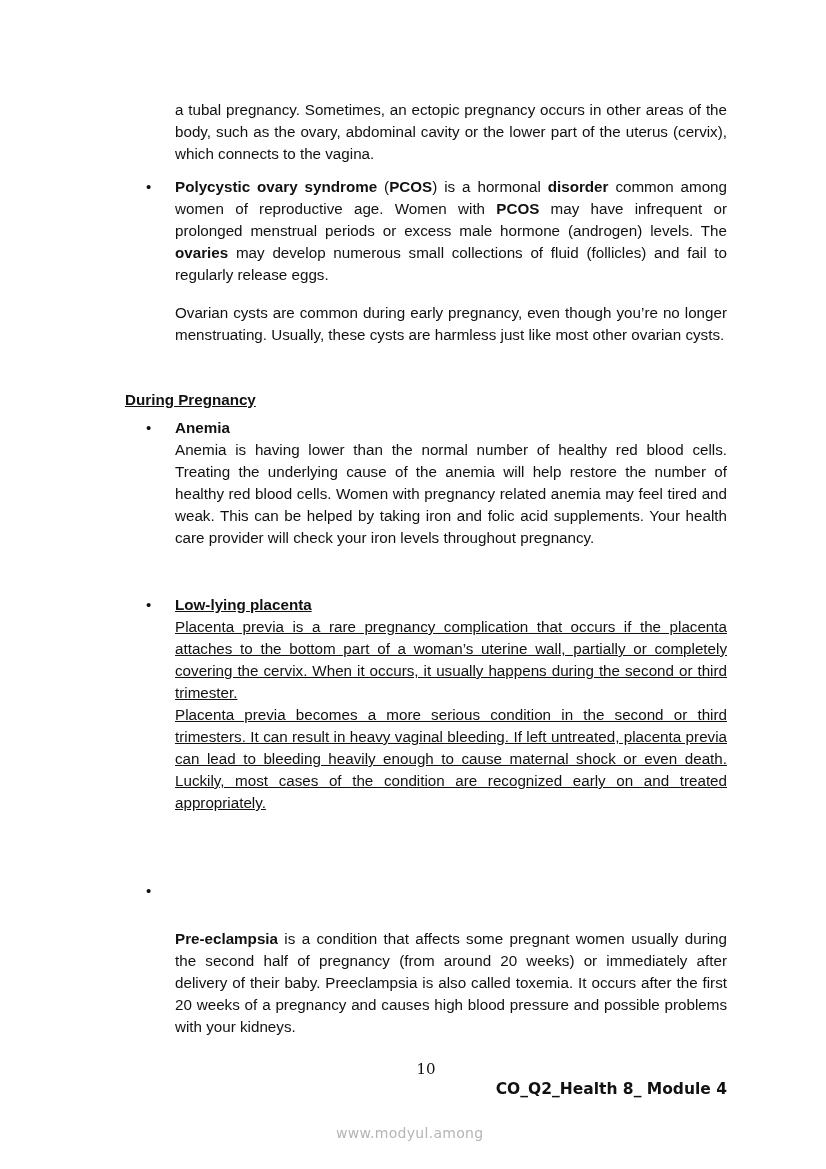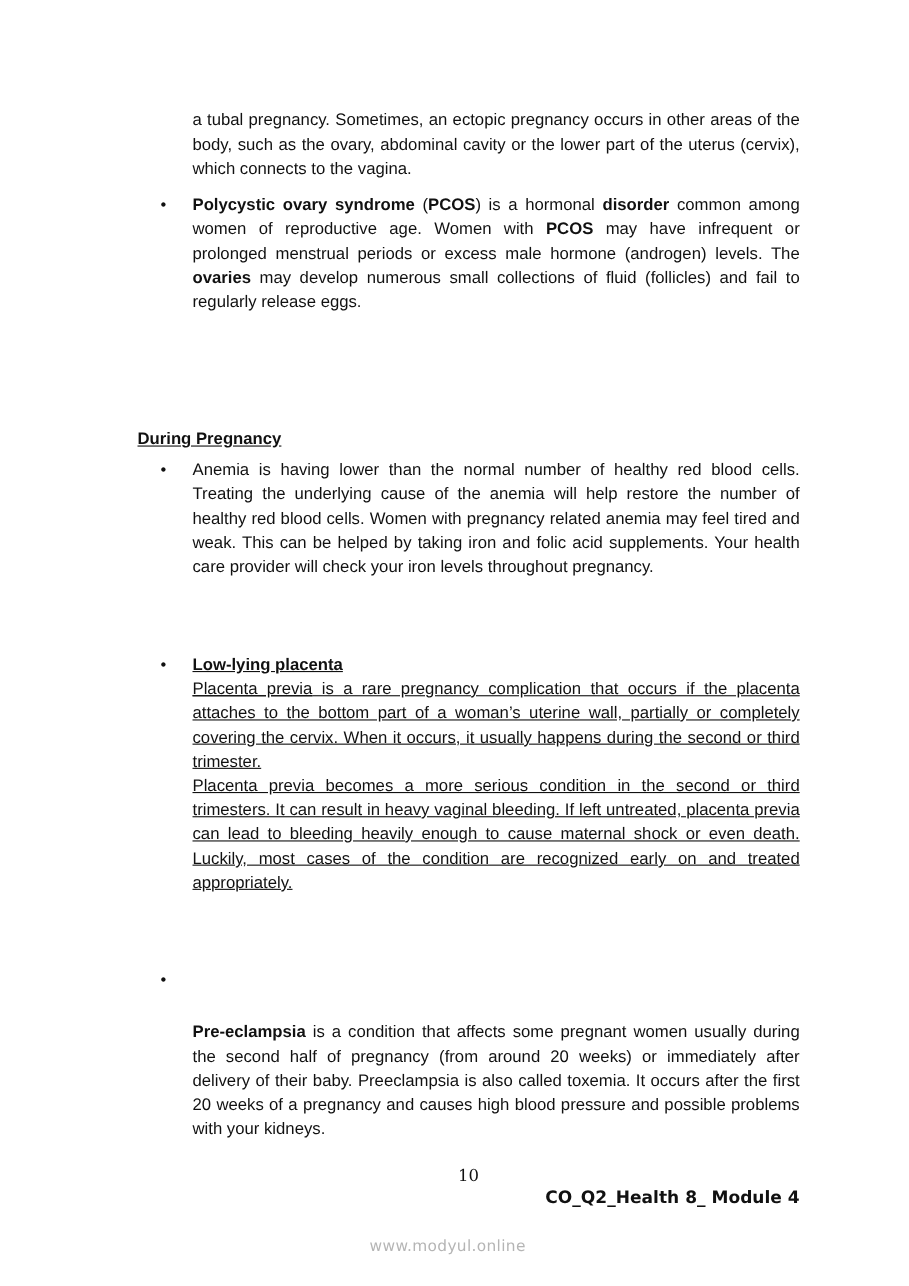--- a/index.html
+++ b/index.html
@@ -28,36 +28,40 @@
 
   <div class="block" style="top:99px;">
     <p>a tubal pregnancy. Sometimes, an ectopic pregnancy occurs in other areas of the body, such as the ovary, abdominal cavity or the lower part of the uterus (cervix), which connects to the vagina.</p>
   </div>
 
   <span class="bullet" style="top:176px;">•</span>
   <div class="block" style="top:176px;">
     <p><b>Polycystic ovary syndrome</b><span> (</span><b>PCOS</b><span>) is a hormonal </span><b>disorder</b><span> common among women of reproductive age. Women with </span><b>PCOS</b><span> may have infrequent or prolonged menstrual periods or excess male hormone (androgen) levels. The </span><b>ovaries</b><span> may develop numerous small collections of fluid (follicles) and fail to regularly release eggs.</span></p>
   </div>
 
+  <div class="block" style="top:302px;">
+    <p>Ovarian cysts are common during early pregnancy, even though you’re no longer menstruating. Usually, these cysts are harmless just like most other ovarian cysts.</p>
+  </div>
 
   <div class="heading" style="top:389px;">During Pregnancy</div>
 
   <span class="bullet" style="top:417px;">•</span>
   <div class="block" style="top:417px;">
+    <p><b>Anemia</b></p>
     <p>Anemia is having lower than the normal number of healthy red blood cells. Treating the underlying cause of the anemia will help restore the number of healthy red blood cells. Women with pregnancy related anemia may feel tired and weak. This can be helped by taking iron and folic acid supplements. Your health care provider will check your iron levels throughout pregnancy.</p>
   </div>
 
   <span class="bullet" style="top:594px;">•</span>
   <div class="block" style="top:594px;text-decoration:underline;">
     <p><b>Low-lying placenta</b></p>
     <p><u>Placenta previa</u><span> is a rare pregnancy complication that occurs if the placenta attaches to the bottom part of a woman’s uterine wall, partially or completely covering the cervix. When it occurs, it usually happens during the second or third trimester.</span></p>
     <p>Placenta previa becomes a more serious condition in the second or third trimesters. It can result in heavy vaginal bleeding. If left untreated, placenta previa can lead to bleeding heavily enough to cause maternal shock or even death. Luckily, most cases of the condition are recognized early on and treated appropriately.</p>
   </div>
 
   <span class="bullet" style="top:880px;">•</span>
   <div class="block" style="top:928px;">
     <p><b>Pre-eclampsia</b><span> is a condition that affects some pregnant women usually during the second half of pregnancy (from around 20 weeks) or immediately after delivery of their baby. Preeclampsia is also called toxemia. It occurs after the first 20 weeks of a pregnancy and causes high blood pressure and possible problems with your kidneys.</span></p>
   </div>
 
   <div class="page-num">10</div>
   <div class="module">CO_Q2_Health 8_ Module 4</div>
-  <div class="watermark">www.modyul.online</div>
+  <div class="watermark">www.modyul.among</div>
 </div>
 
 </body></html>

